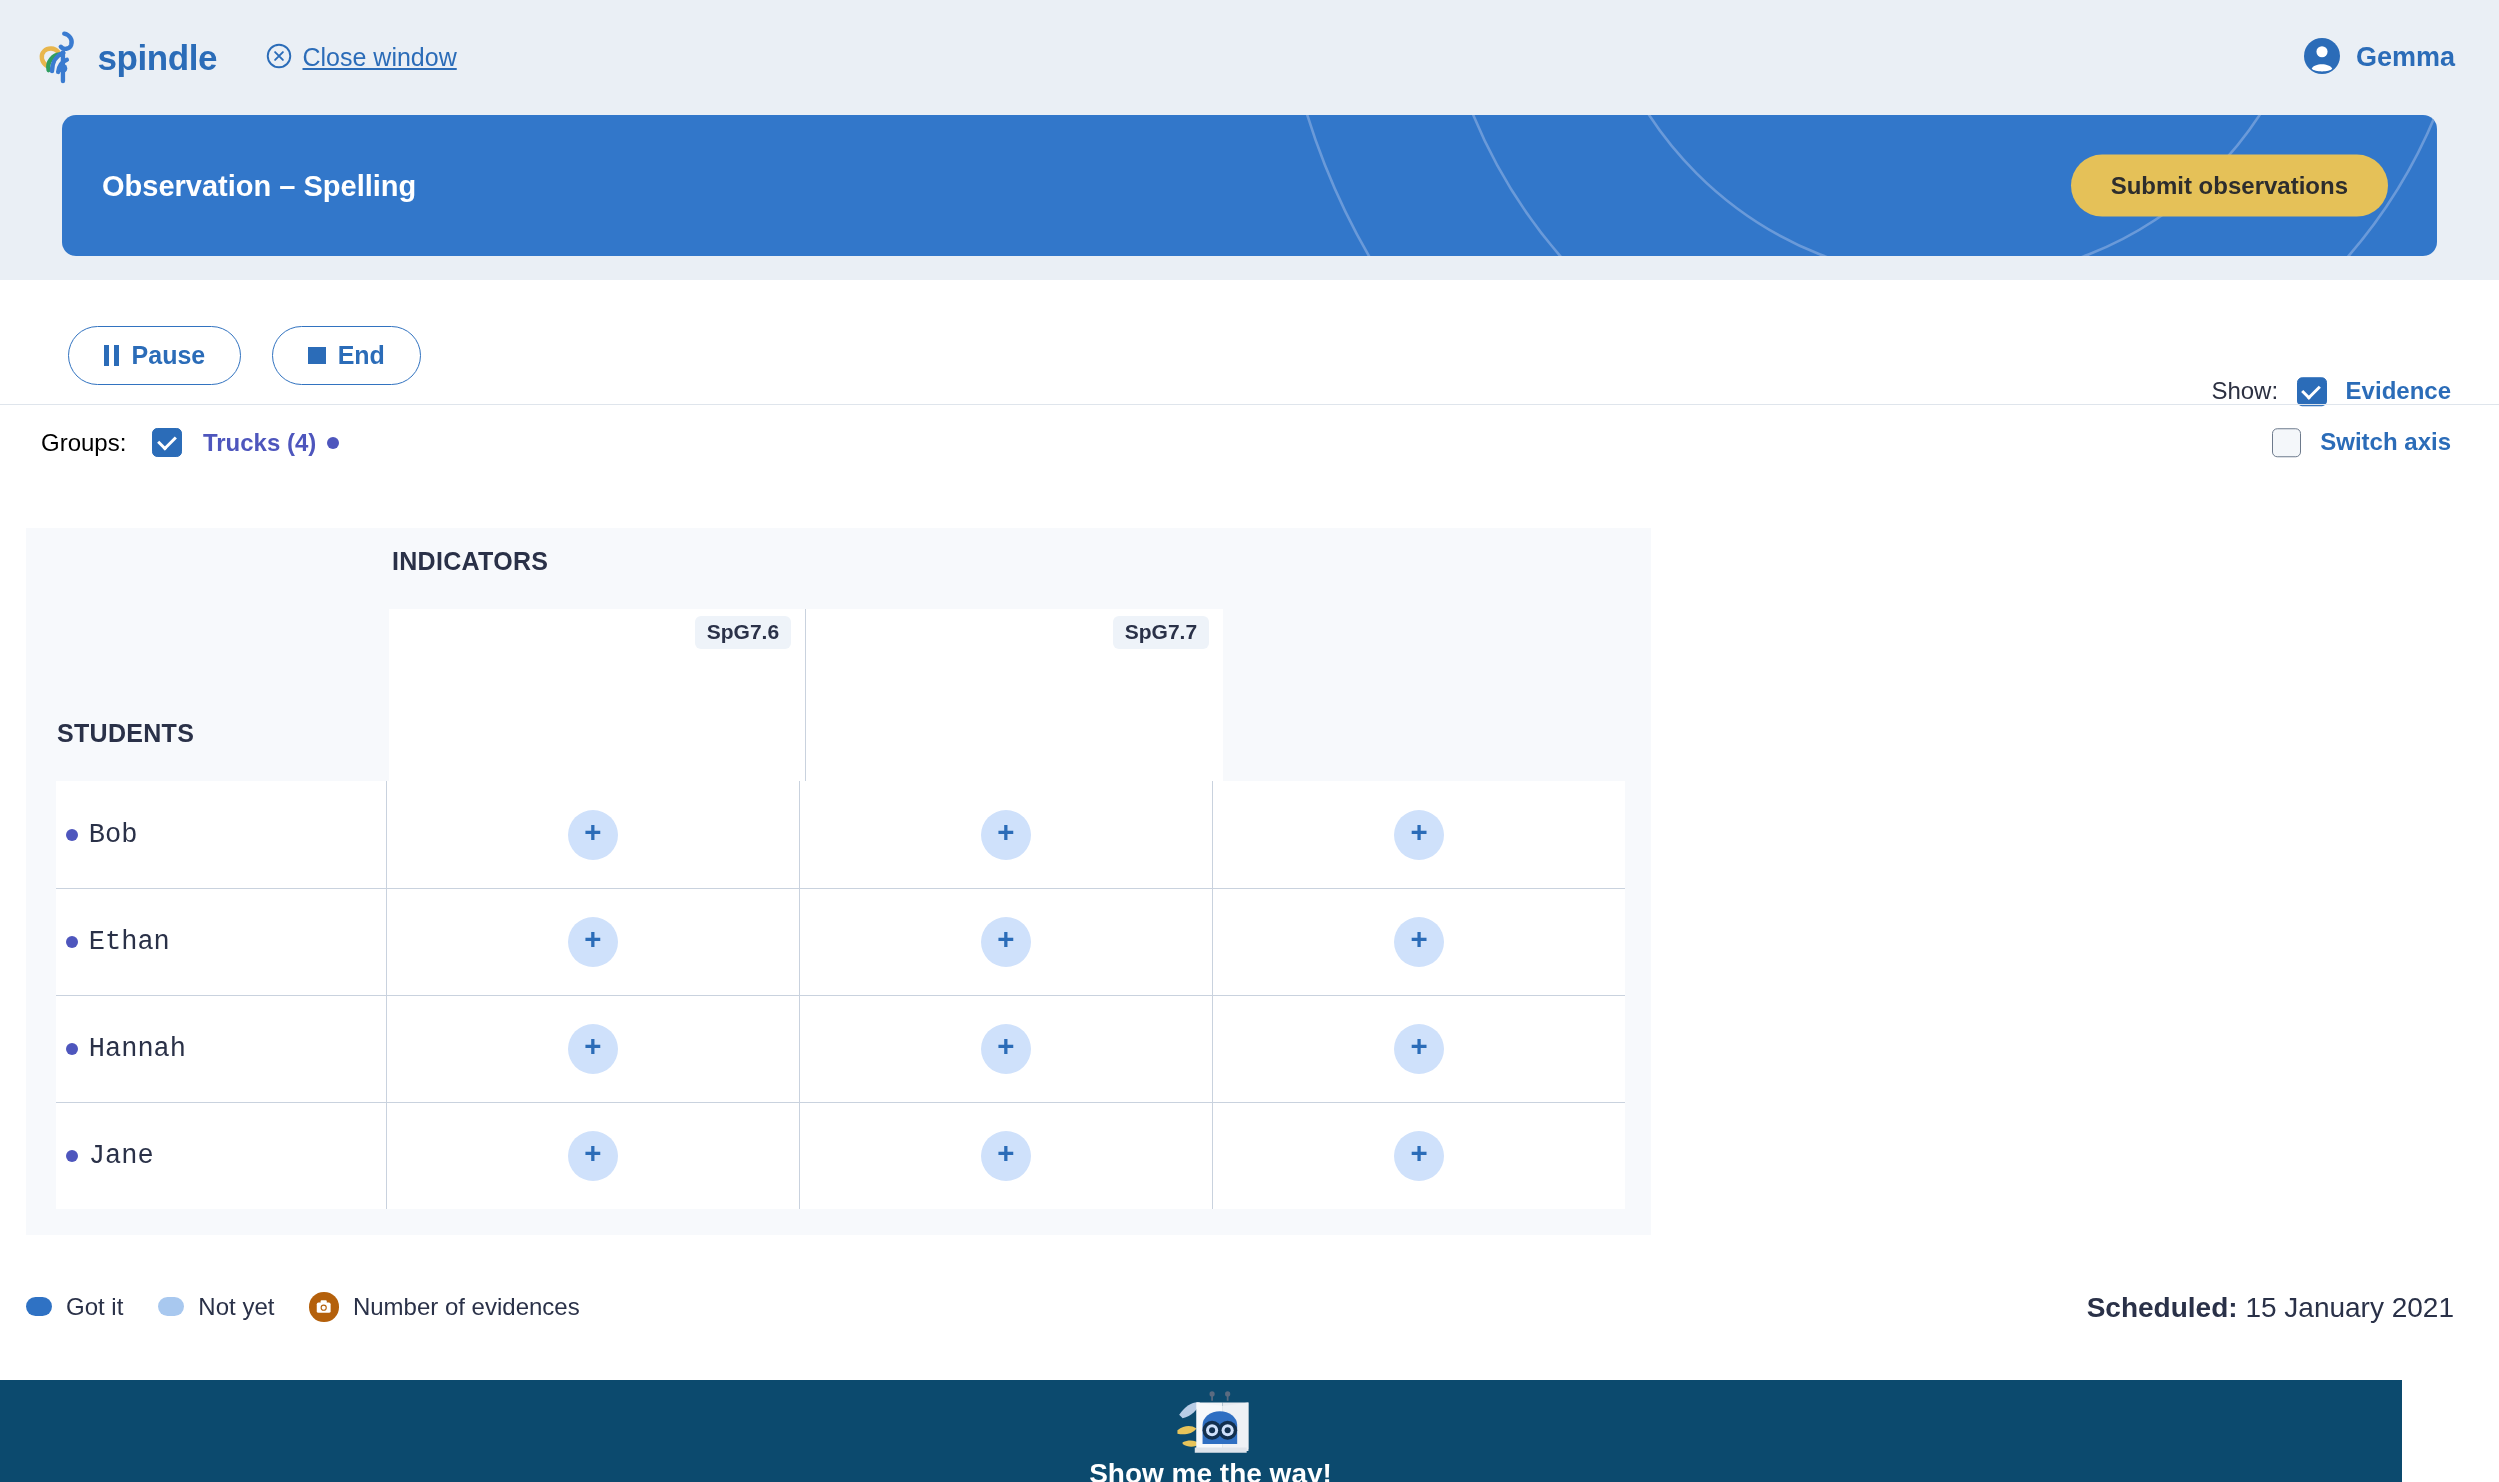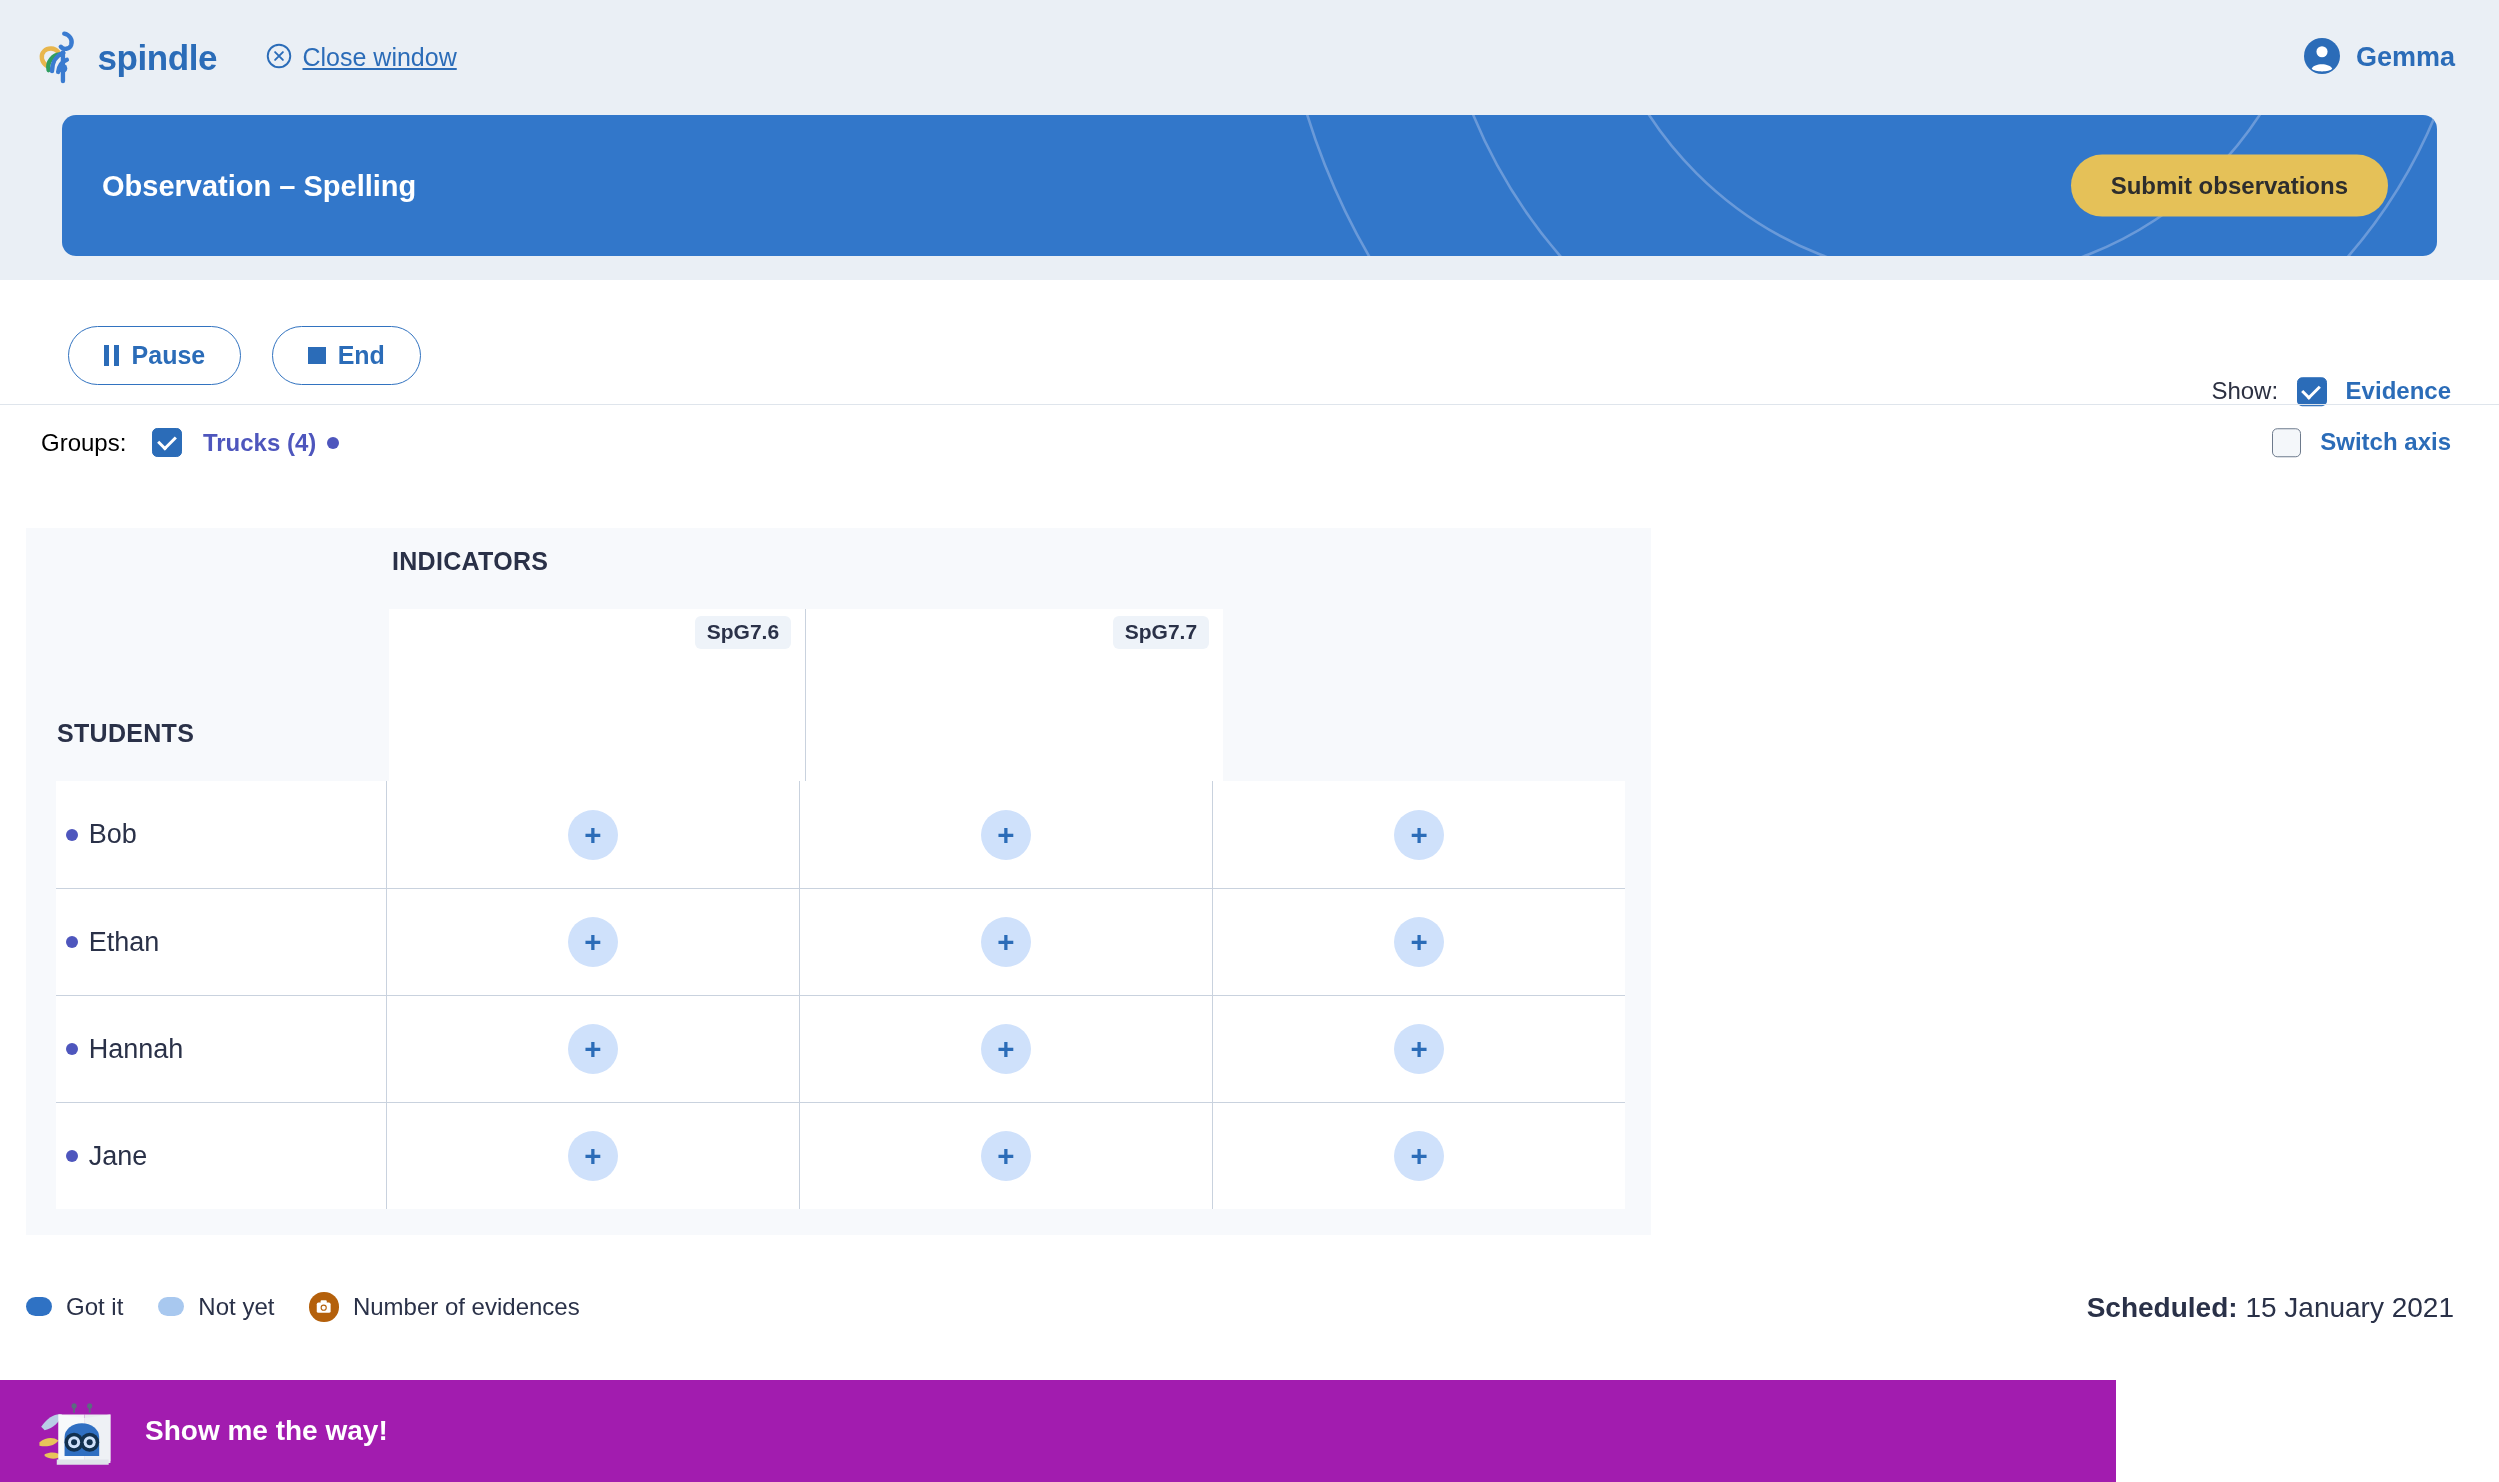--- a/index.html
+++ b/index.html
@@ -155,20 +155,21 @@
     color: #2a3148; text-align: center;
   }
 
   .rows { position: absolute; left: 56px; top: 781px; }
   .mrow {
     display: flex; align-items: stretch;
     border-top: 0.9px solid #c9d2de;
     background: #ec4899;
     height: 107px;
     width: 1569px;
+    font-family: Liberation Mono, monospace;
   }
   .mrow:first-child { border-top: none; }
   .student-cell {
     width: 333px; display: flex; align-items: center; gap: 10.4px;
     padding-left: 10.4px; background: #ffffff;
   }
   .student-name { font-size: 27px; color: #2a3148; font-weight: 500; }
   .ind-slot {
     width: 417px; border-left: 0.9px solid #c9d2de;
     display: flex; align-items: center; justify-content: center;
@@ -196,22 +197,22 @@
     display: flex; align-items: center; justify-content: center;
   }
   .scheduled {
     position: absolute; right: 45px; top: 1292px;
     font-size: 28px; color: #2a3148;
   }
   .scheduled b { font-weight: bold; }
 
   
   .bottombar {
-    position: absolute; left: 0; bottom: 0; width: 2116px; height: 102px;
-    background: #a21caf; display: flex; align-items: center;
+    position: absolute; left: 0; bottom: 0; width: 2402px; height: 102px;
+    background: #0c4a6e; display: flex; align-items: center; flex-direction: column;
   }
   .mascot { margin-left: 36px; width: 90px; height: 78px; }
   .bottom-text { margin-left: 19px; font-size: 28px; color: #fff; font-weight: 600; cursor: pointer;}
 </style>
 </head>
 <body>
 
 <div class="topbar">
   <div class="brand">
     <span class="brand-logo">

